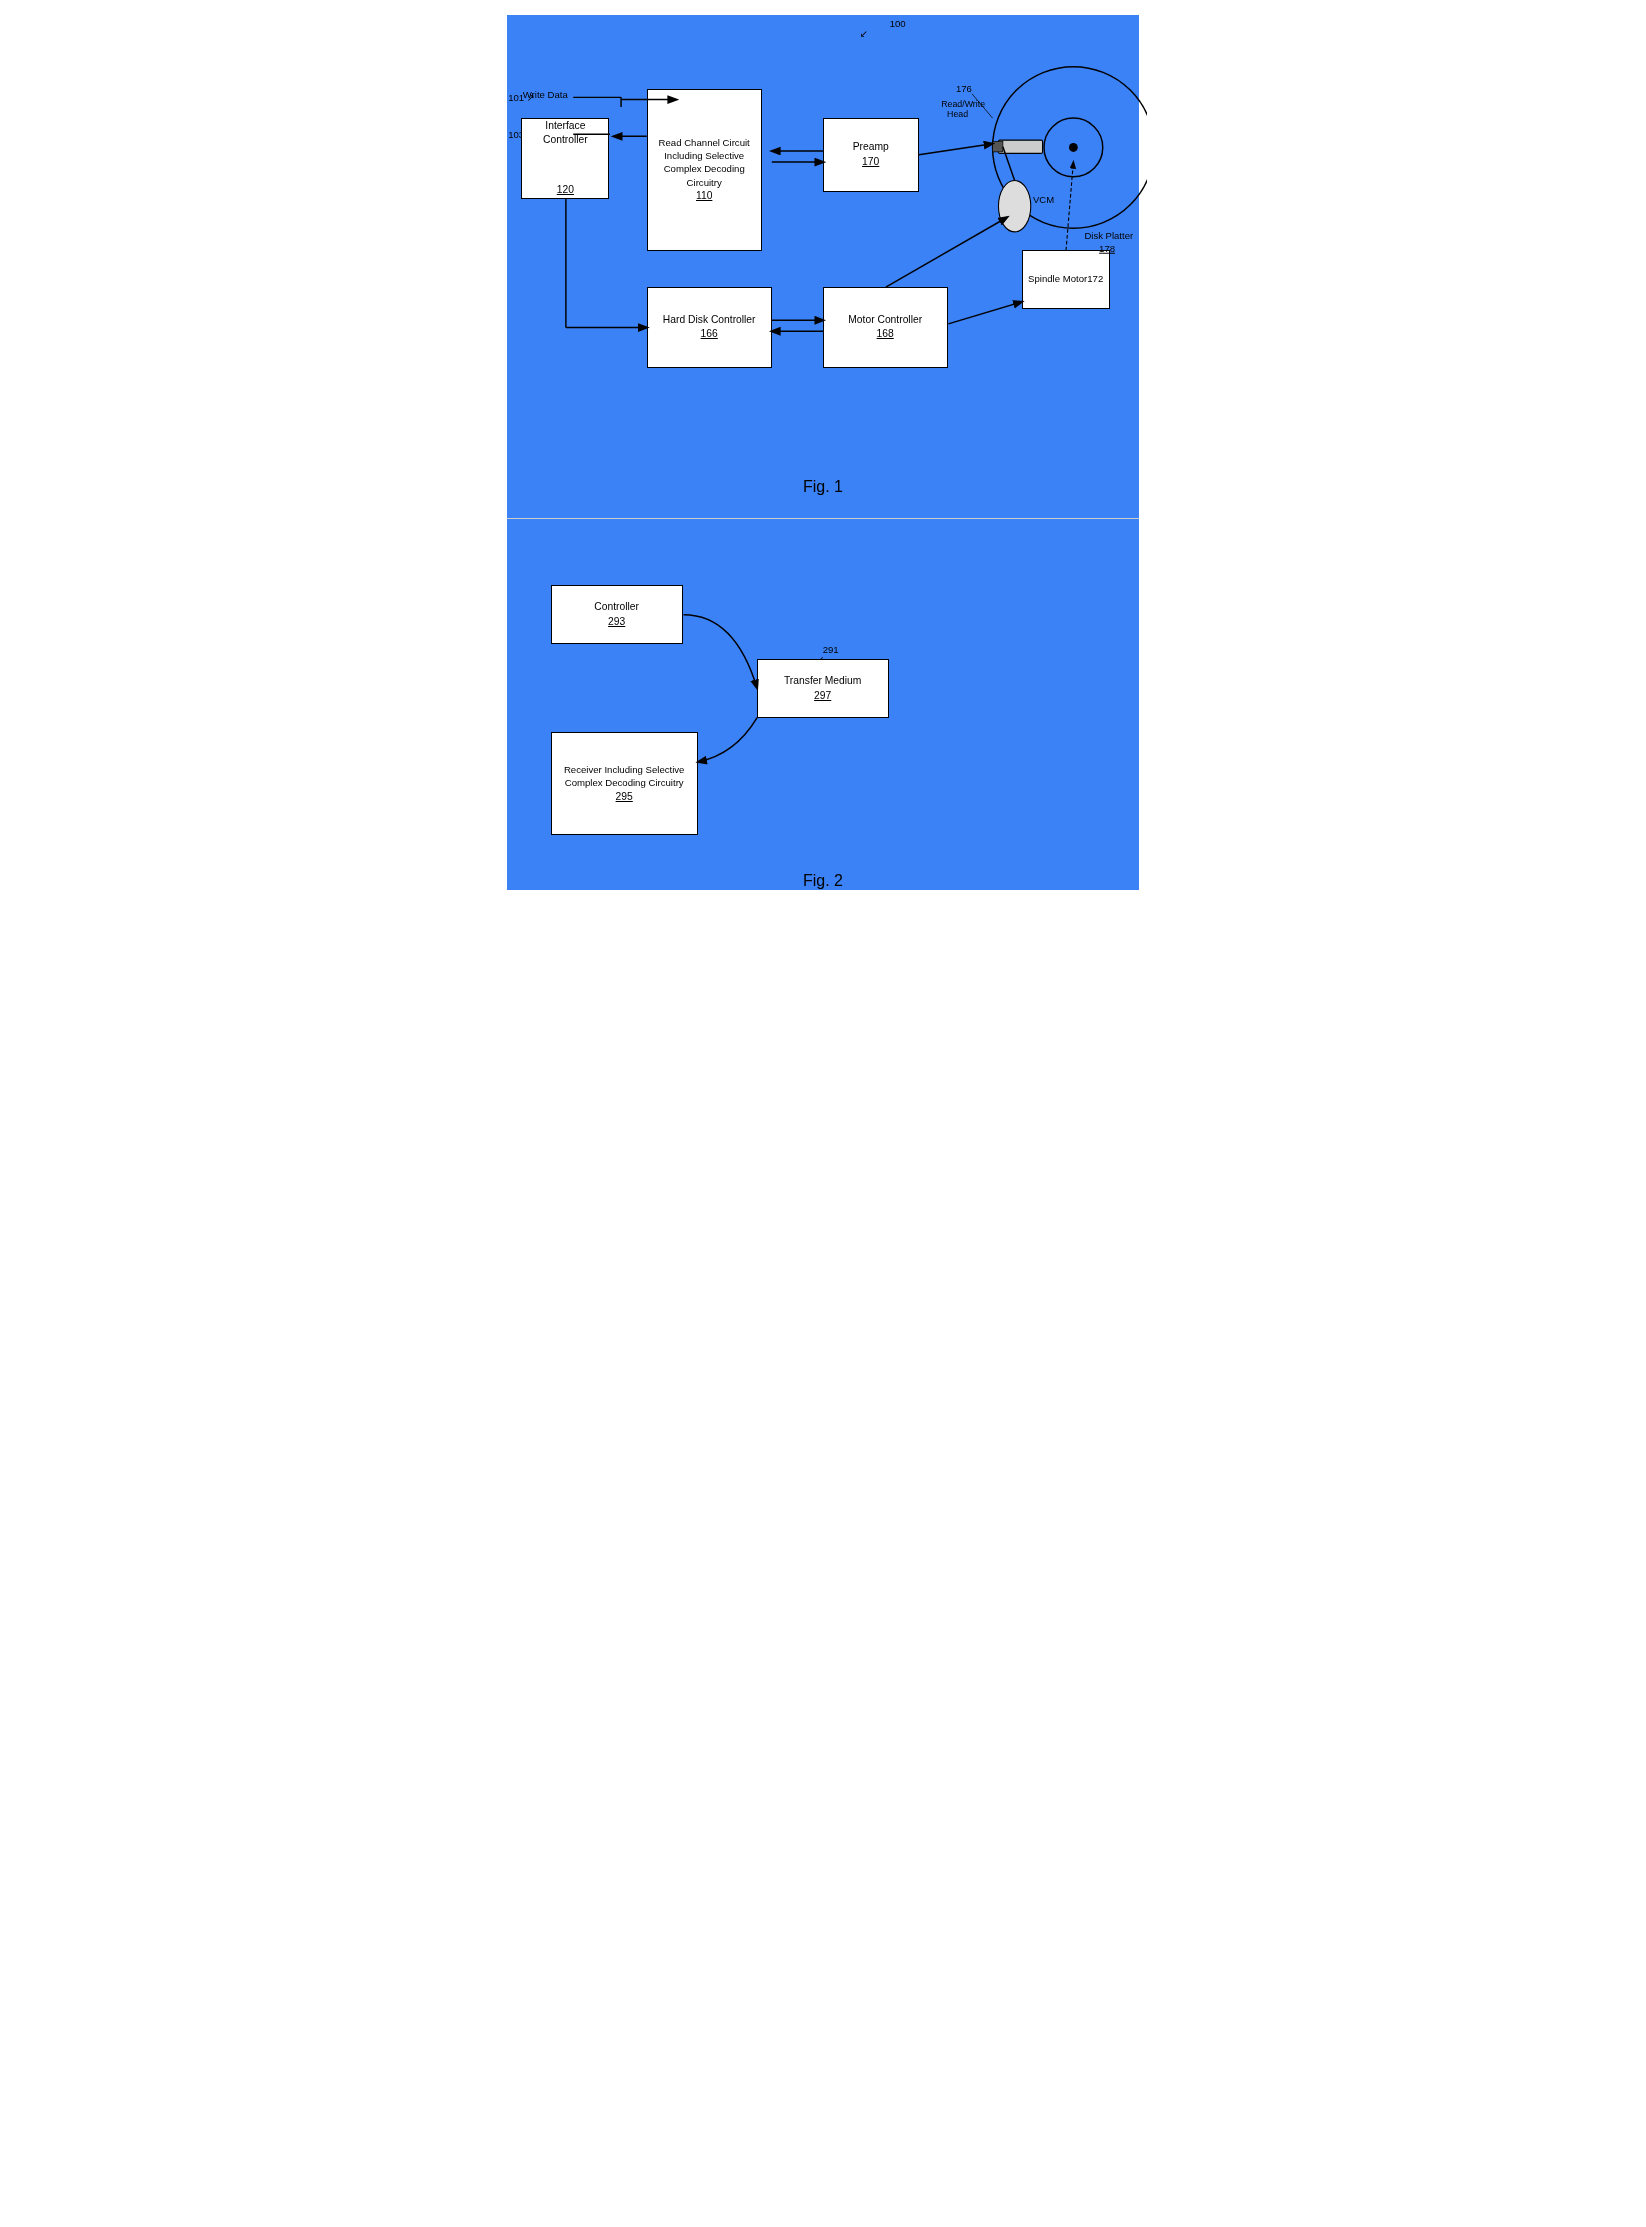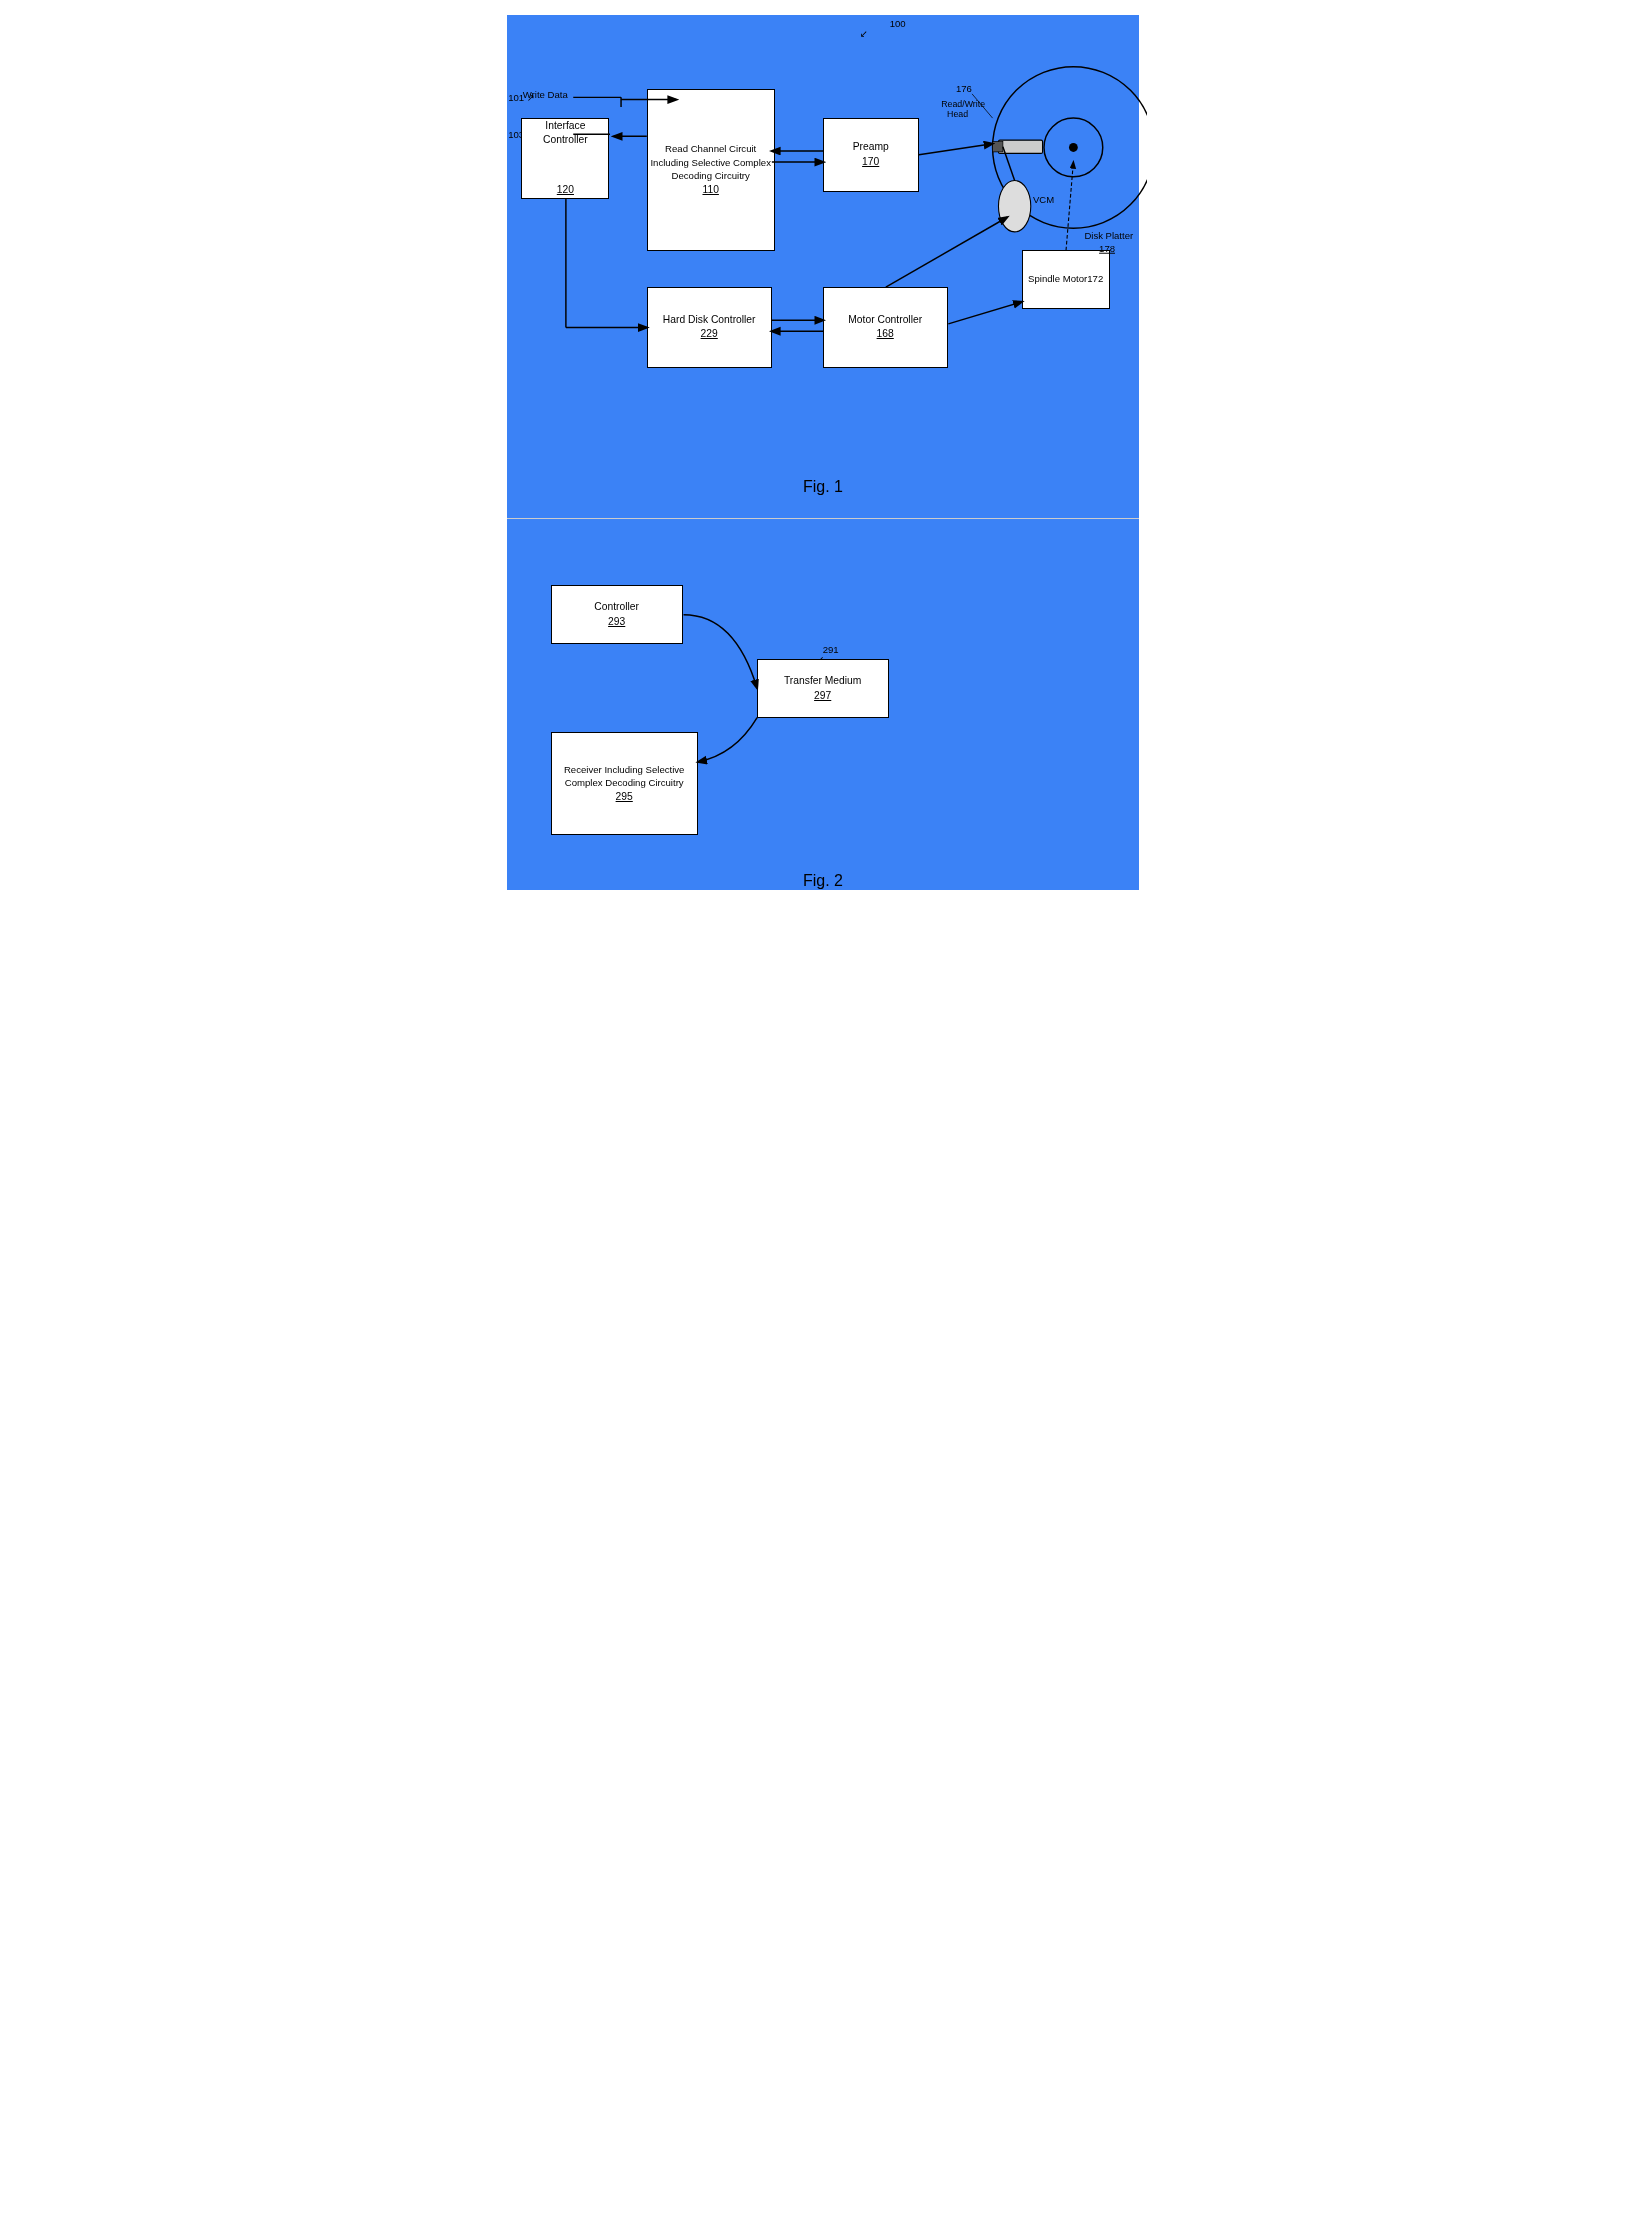--- a/index.html
+++ b/index.html
@@ -55,21 +55,21 @@
       left: 14.7px;
       top: 103px;
       width: 88px;
       height: 81px;
       gap: 36px;
     }
 
     .read-channel {
       left: 140px;
       top: 74px;
-      width: 128px;
+      width: 115px;
       height: 162px;
     }
 
     .preamp {
       left: 316px;
       top: 103px;
       width: 96px;
       height: 74px;
     }
 
@@ -202,21 +202,21 @@
       <span class="ref">110</span>
     </div>
 
     <div class="box preamp">
       <span>Preamp</span>
       <span class="ref">170</span>
     </div>
 
     <div class="box hard-disk-ctrl">
       <span>Hard Disk Controller</span>
-      <span class="ref">229</span>
+      <span class="ref">166</span>
     </div>
 
     <div class="box motor-ctrl">
       <span>Motor Controller</span>
       <span class="ref">168</span>
     </div>
 
     <div class="spindle-motor">
       <span>Spindle Motor</span>
       <span class="ref">172</span>

